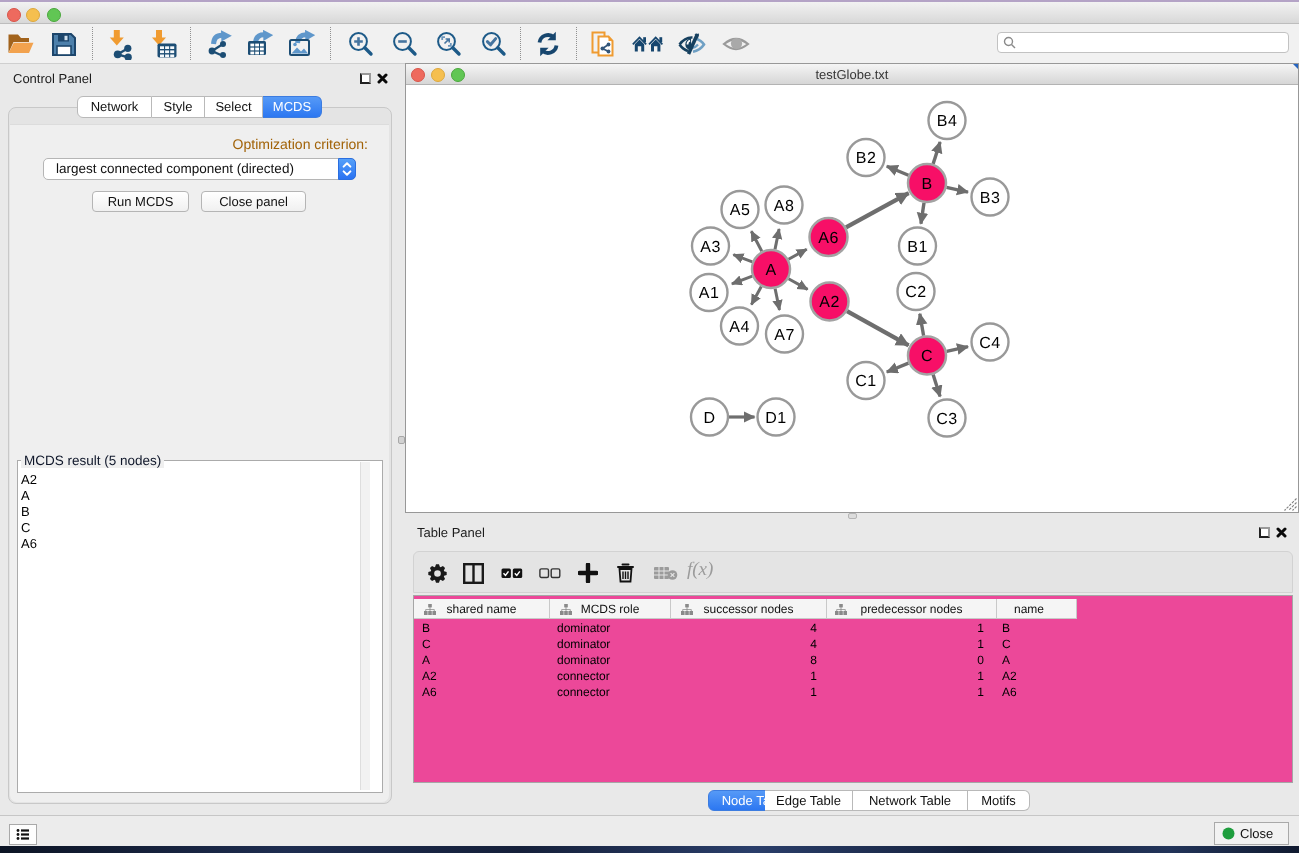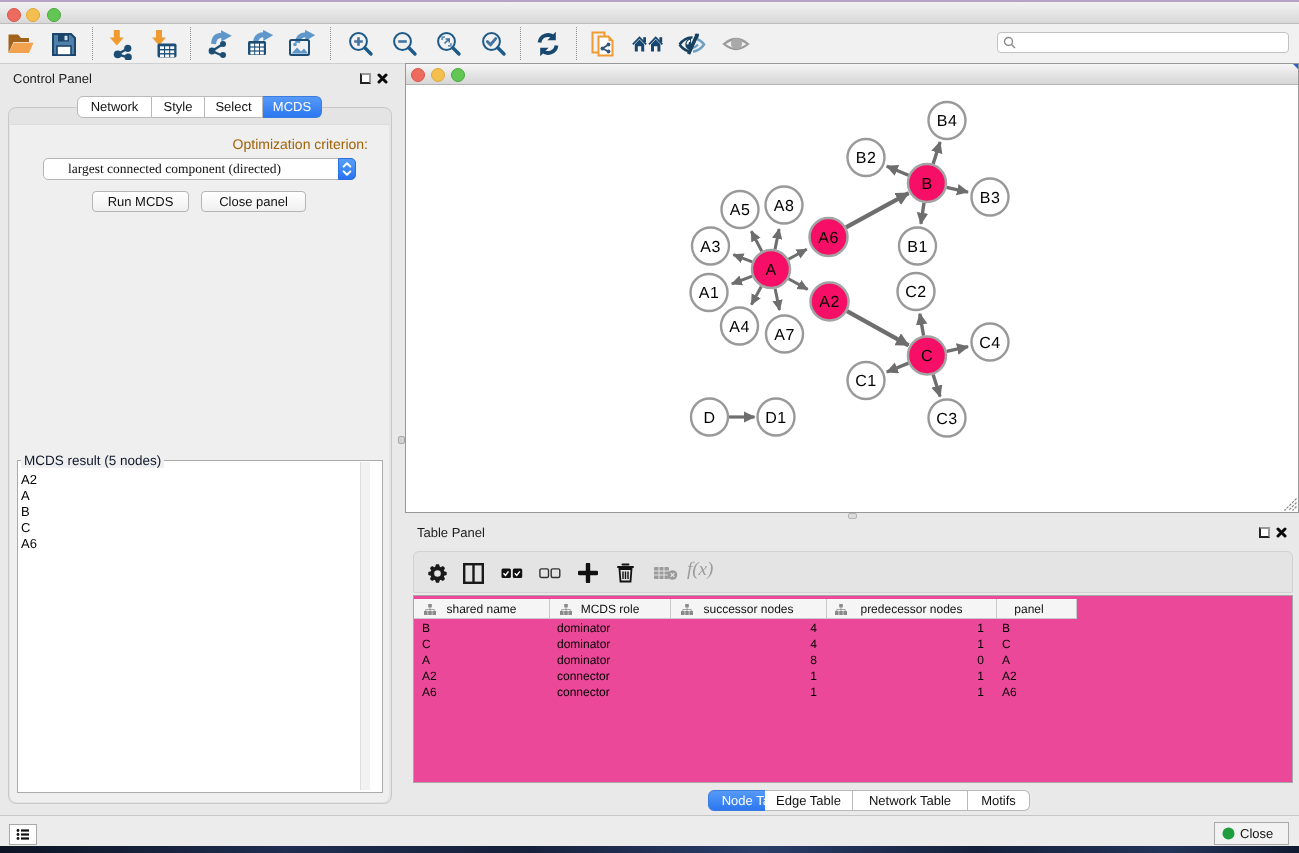--- a/index.html
+++ b/index.html
@@ -31,21 +31,21 @@
   border-top:1px solid #dcdcdc;border-radius:0 0 7px 7px;}
 .tabseg{position:absolute;top:96px;height:20px;font-size:13px;color:#111;
   background:#fff;border:1px solid #b9b9b9;border-left:none;
   text-align:center;line-height:20px;z-index:5;}
 .tabseg.first{border-left:1px solid #b9b9b9;border-radius:6px 0 0 6px;}
 .tabseg.last{border-radius:0 6px 6px 0;}
 .tabseg.sel{background:linear-gradient(#569af7,#2c77f1);color:#fff;border-color:#3c7ce0;}
 #optlabel{left:8px;top:136px;width:360px;text-align:right;font-size:14px;color:#a16207;}
 #combo{left:43px;top:158px;width:311px;height:20px;background:#fff;
   border:1px solid #b5b5b5;border-radius:5px;font-size:13.5px;color:#111;}
-#combo .txt{position:absolute;left:24px;top:2px;font-family:Liberation Serif, serif;}
+#combo .txt{position:absolute;left:12px;top:2px;}
 #combo .spin{position:absolute;right:-1px;top:-1px;width:16px;height:20px;
   background:linear-gradient(#55a0f9,#2a72f2);border:1px solid #2a6ee0;border-radius:0 5px 5px 0;}
 .btn{position:absolute;height:19px;background:linear-gradient(#ffffff,#f0f0f0);
   border:1px solid #b5b5b5;border-radius:4px;font-size:13px;color:#111;
   text-align:center;line-height:19px;}
 #groupbox{left:17px;top:460px;width:364px;height:331px;background:#fff;
   border:1px solid #ababab;}
 #grouptitle{left:21px;top:453px;font-size:13.5px;color:#0f172a;background:#efefef;padding:0 3px;}
 #mcdslist{left:21px;top:472px;font-size:13px;color:#000;line-height:16px;}
 #listscroll{left:360px;top:462px;width:9px;height:328px;background:#f2f2f2;
@@ -283,20 +283,21 @@
 <div class="abs" id="groupbox"></div>
 <div class="abs" id="grouptitle">MCDS result (5 nodes)</div>
 <div class="abs" id="mcdslist">A2<br>A<br>B<br>C<br>A6</div>
 <div class="abs" id="listscroll"></div>
 
 <div class="abs" id="netwin">
   <div class="abs" id="nettitle">
     <div class="tls" style="left:5px;background:#ee6a5e;border:1px solid #d8554a;"></div>
     <div class="tls" style="left:25px;background:#f5bf4f;border:1px solid #dda83d;"></div>
     <div class="tls" style="left:45px;background:#61c654;border:1px solid #4aa73d;"></div>
+    <div class="title">testGlobe.txt</div>
   </div>
   <svg class="abs" style="left:0;top:24px;" width="890" height="424" id="graph">
 <defs>
 <marker id="ah" markerUnits="userSpaceOnUse" markerWidth="12" markerHeight="11" refX="10" refY="5.2" orient="auto">
           <path d="M0 0 L11 5.2 L0 10.4 z" fill="#6e6e6e"></path>
         </marker>
 <marker id="ah2" markerUnits="userSpaceOnUse" markerWidth="13" markerHeight="12" refX="11" refY="5.8" orient="auto">
           <path d="M0 0 L12 5.8 L0 11.6 z" fill="#6e6e6e"></path>
         </marker>
 <marker id="ahb" markerUnits="userSpaceOnUse" markerWidth="15" markerHeight="14" refX="12.5" refY="6.8" orient="auto">
@@ -440,21 +441,21 @@
   <div class="hcell" style="left:136px;top:3px;width:120px;">
       <span class="hlabel">MCDS role</span>
     </div>
   <div class="hcell" style="left:257px;top:3px;width:155px;">
       <span class="hlabel">successor nodes</span>
     </div>
   <div class="hcell" style="left:413px;top:3px;width:169px;">
       <span class="hlabel">predecessor nodes</span>
     </div>
   <div class="hcell" style="left:583px;top:3px;width:79px;border-left:none;">
-      <span class="hlabel" style="width:64px;">panel</span>
+      <span class="hlabel" style="width:64px;">name</span>
     </div>
   <svg class="hicon" style="position:absolute;left:10px;top:8px;" width="12" height="11" viewBox="0 0 12 11">
       <g fill="#8a8a8a">
         <rect x="4.2" y="0" width="3.6" height="3.4"></rect>
         <rect x="0" y="7" width="3.6" height="4"></rect>
         <rect x="4.2" y="7" width="3.6" height="4"></rect>
         <rect x="8.4" y="7" width="3.6" height="4"></rect>
         <path d="M5.6 3 h0.8 v2.7 h-0.8 z M1.4 5.2 h9.2 v0.8 h-9.2 z M1.4 5.5 h0.8 v1.8 h-0.8 z M5.6 5.5 h0.8 v1.8 h-0.8 z M9.8 5.5 h0.8 v1.8 h-0.8 z"></path>
       </g>
     </svg>

